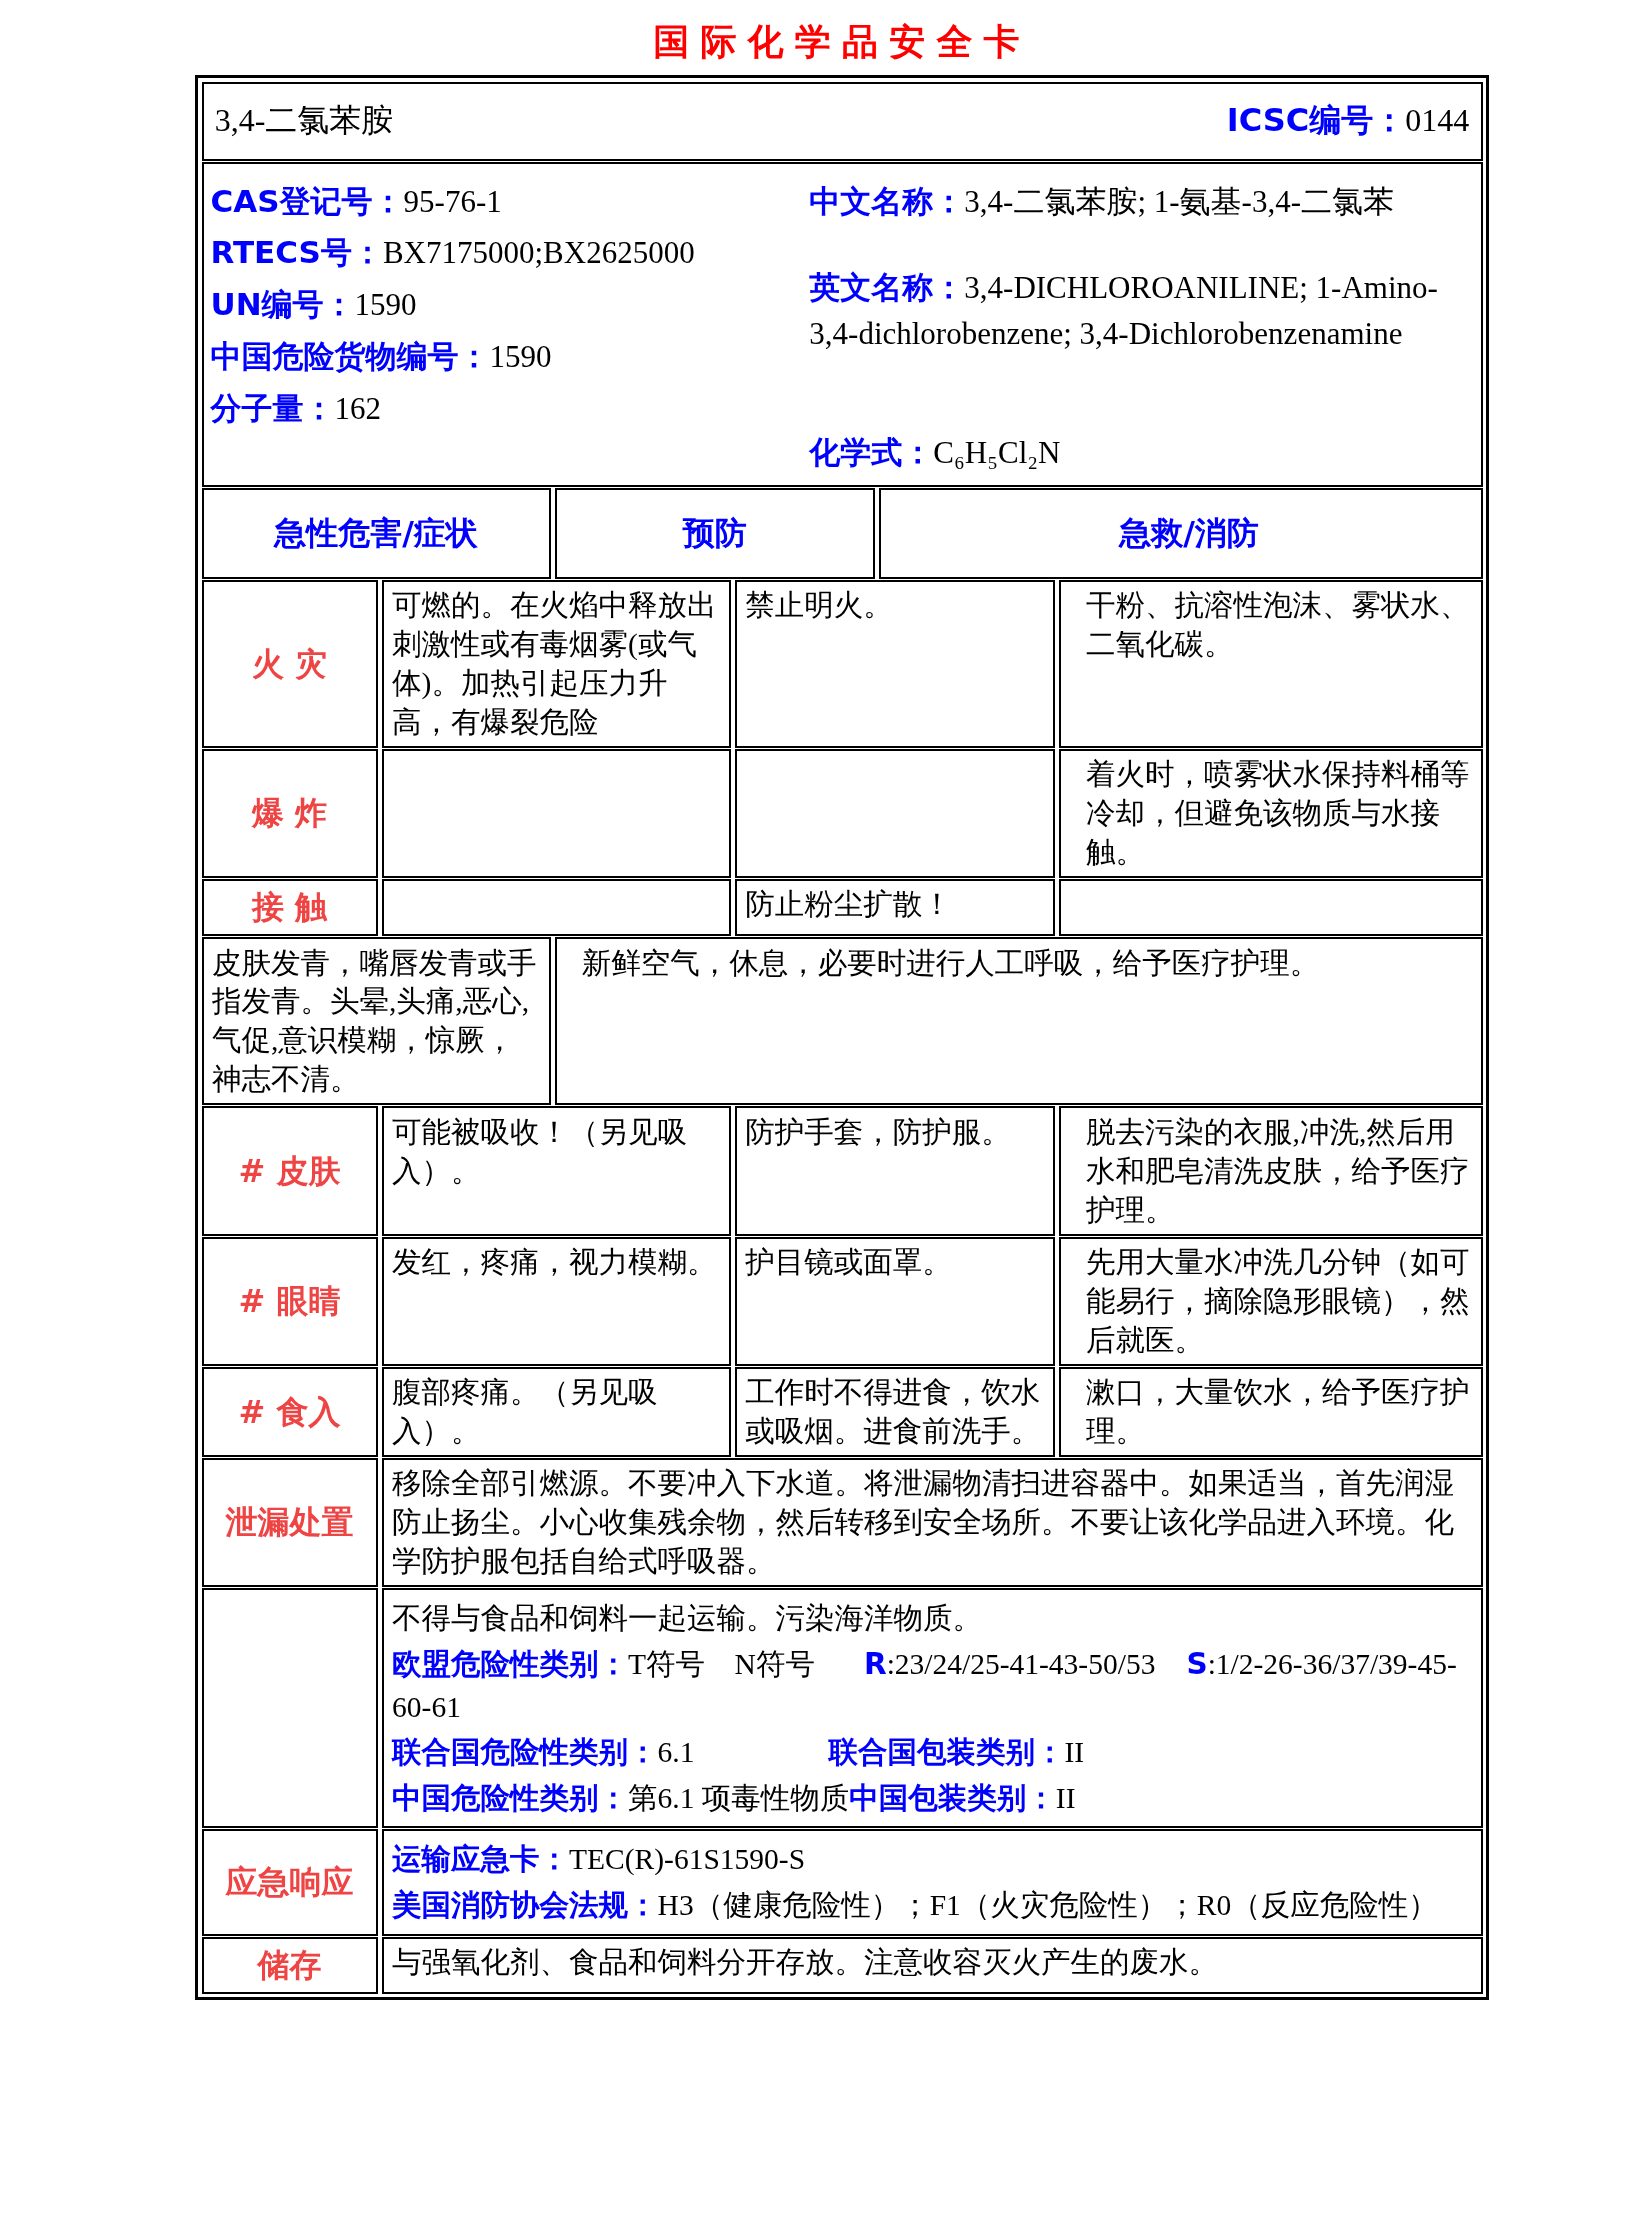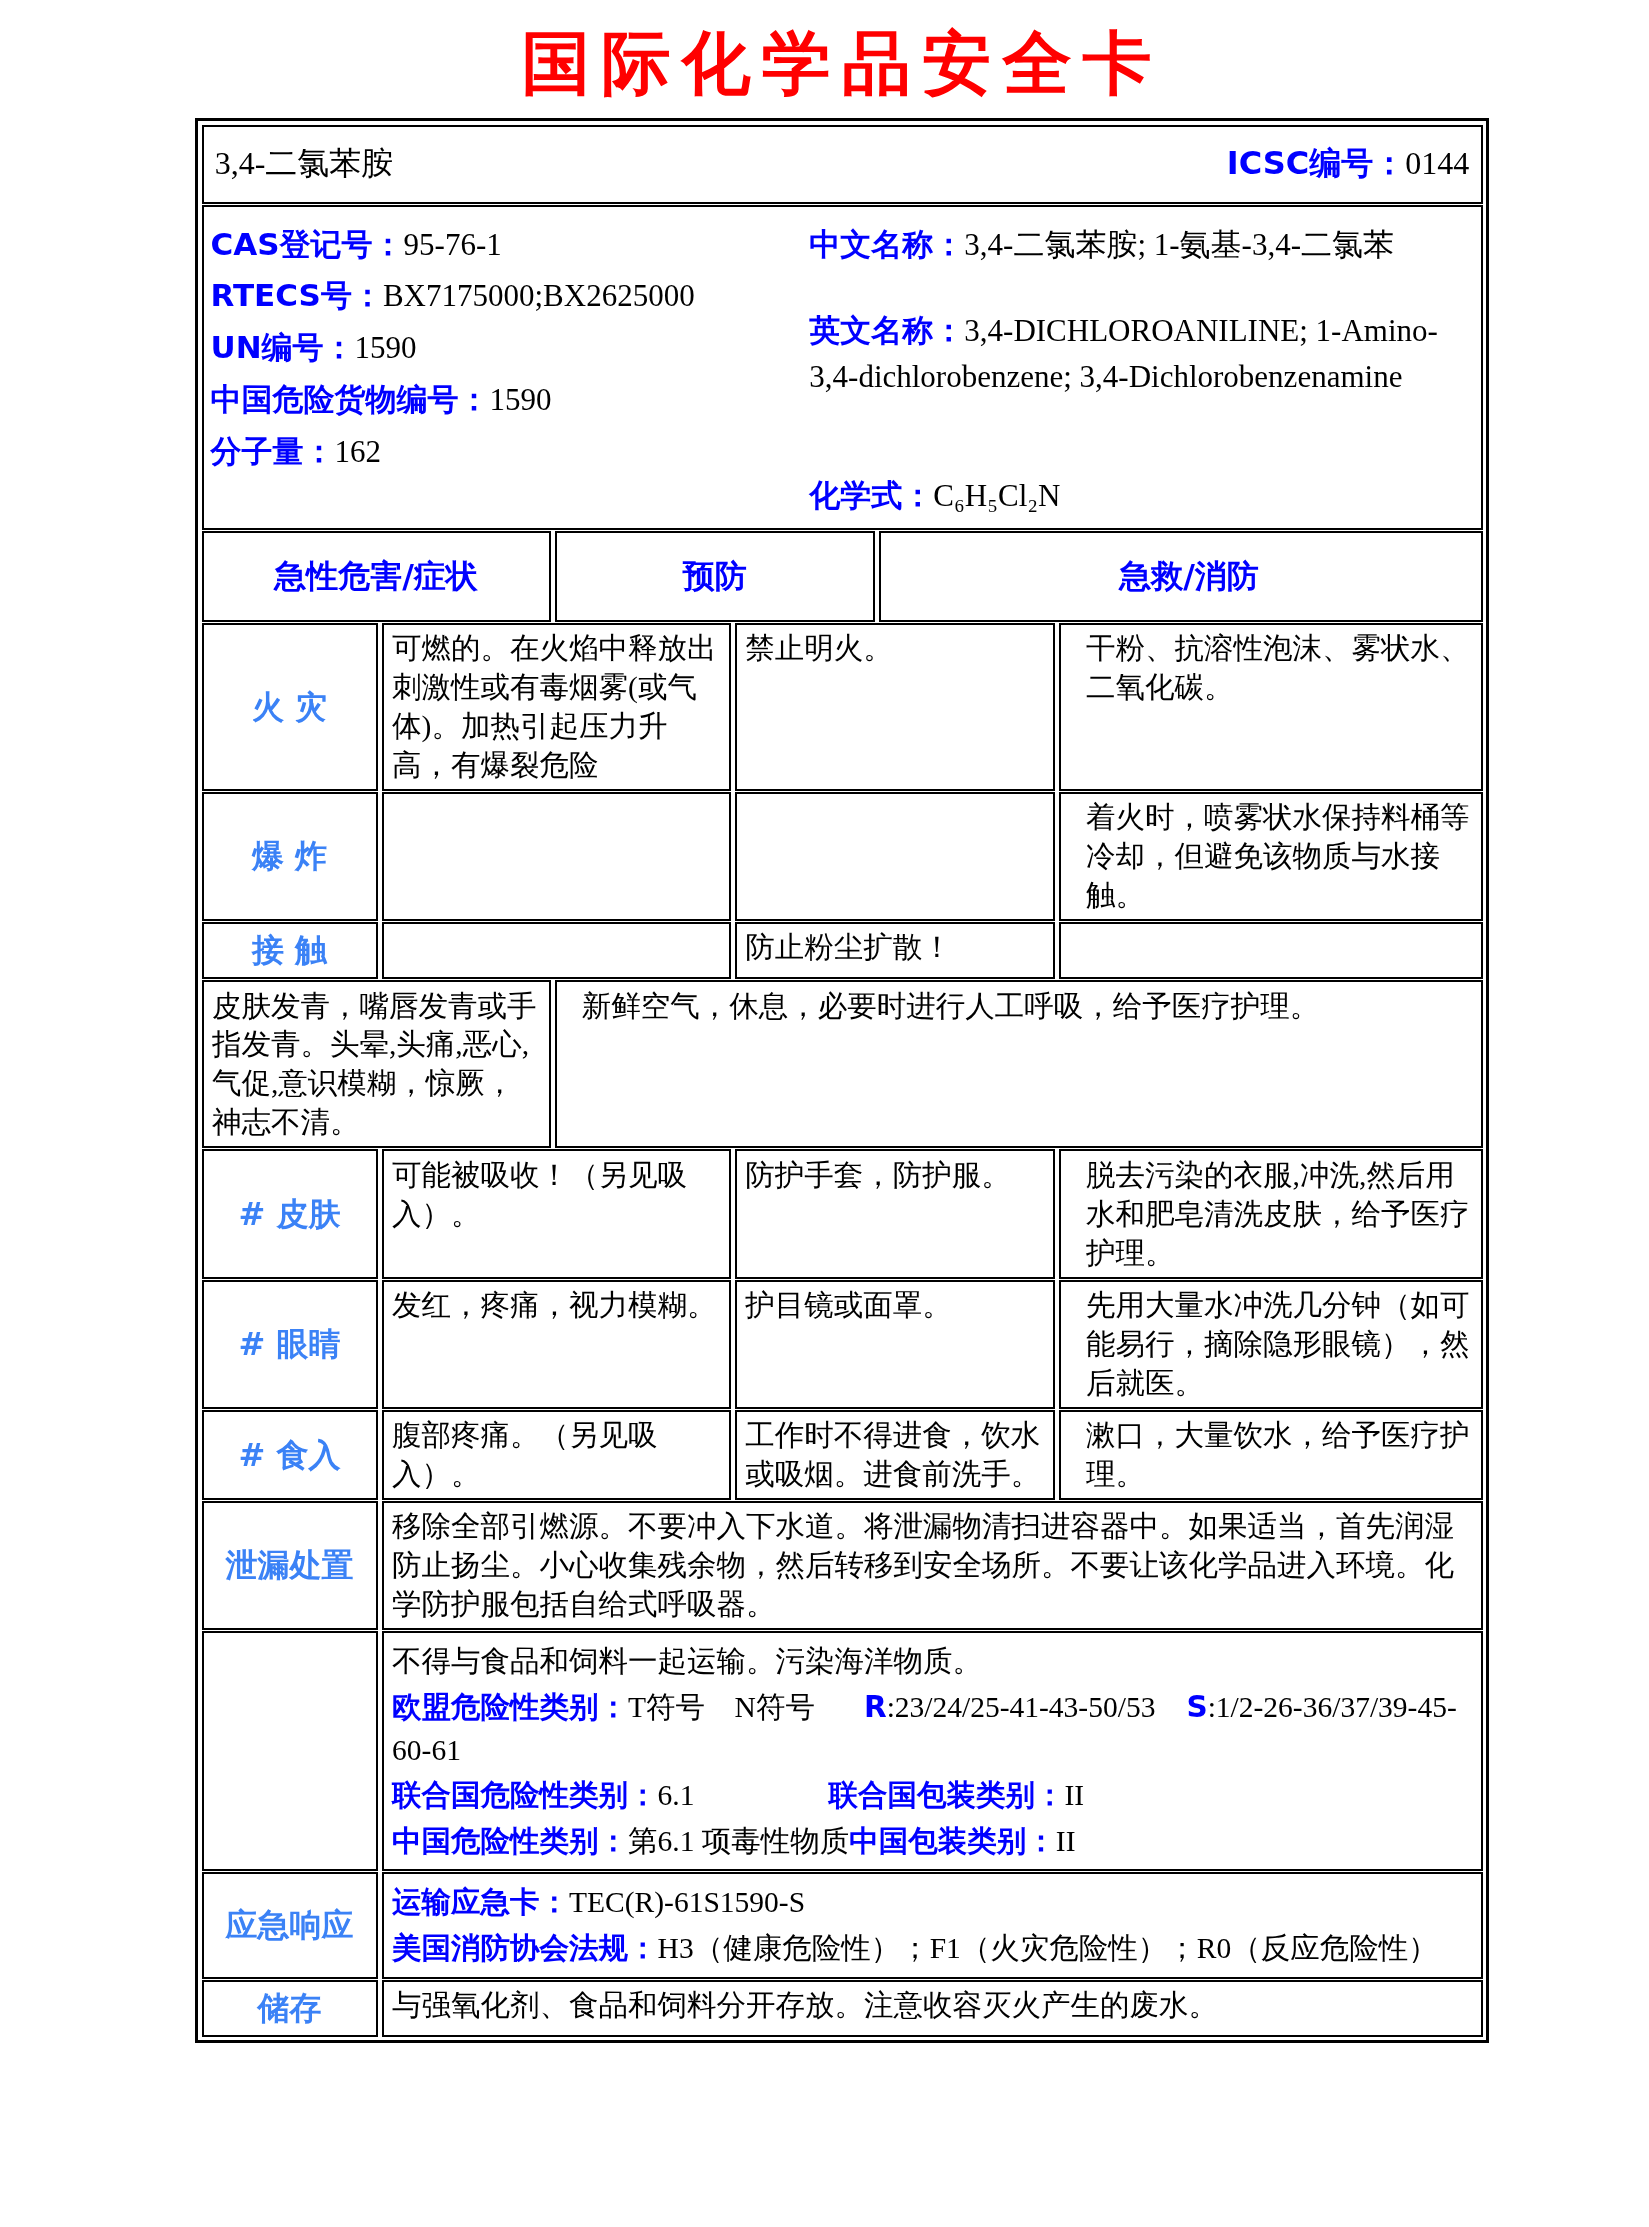--- a/index.html
+++ b/index.html
@@ -10,21 +10,21 @@
     height: 2227px;
     font-family: "Liberation Serif", "DejaVu Serif", serif;
     color: #000000;
   }
   .page-title {
     width: 1294px;
     margin: 18px 0 8.4px 195px;
     text-align: center;
     color: #ff0000;
     font-weight: bold;
-    font-size: 69px;
+    font-size: 36px;
     letter-spacing: 11.2px;
     font-family: "DejaVu Sans", sans-serif;
     white-space: nowrap;
   }
   .card {
     margin-left: 195px;
     width: 1294px;
     border: 3.5px solid #000;
     padding: 3.5px;
     box-sizing: border-box;
@@ -67,21 +67,21 @@
     padding: 4.2px 8.4px;
     font-size: 29.5px;
     line-height: 1.32;
   }
   .c1 {
     flex: 0 0 176px;
     display: flex;
     align-items: center;
     justify-content: center;
     text-align: center;
-    color: #3b82f6;
+    color: #ef4444;
     font-weight: bold;
     font-size: 32px;
     font-family: "DejaVu Sans", "Liberation Sans", sans-serif;
     padding: 4.2px;
     line-height: 1.4;
   }
   .c2 { flex: 0 0 349px; }
   .c3 { flex: 0 0 320px; }
   .c4 { flex: 1; padding-left: 25px; }
   .span-cell { flex: 1; }

